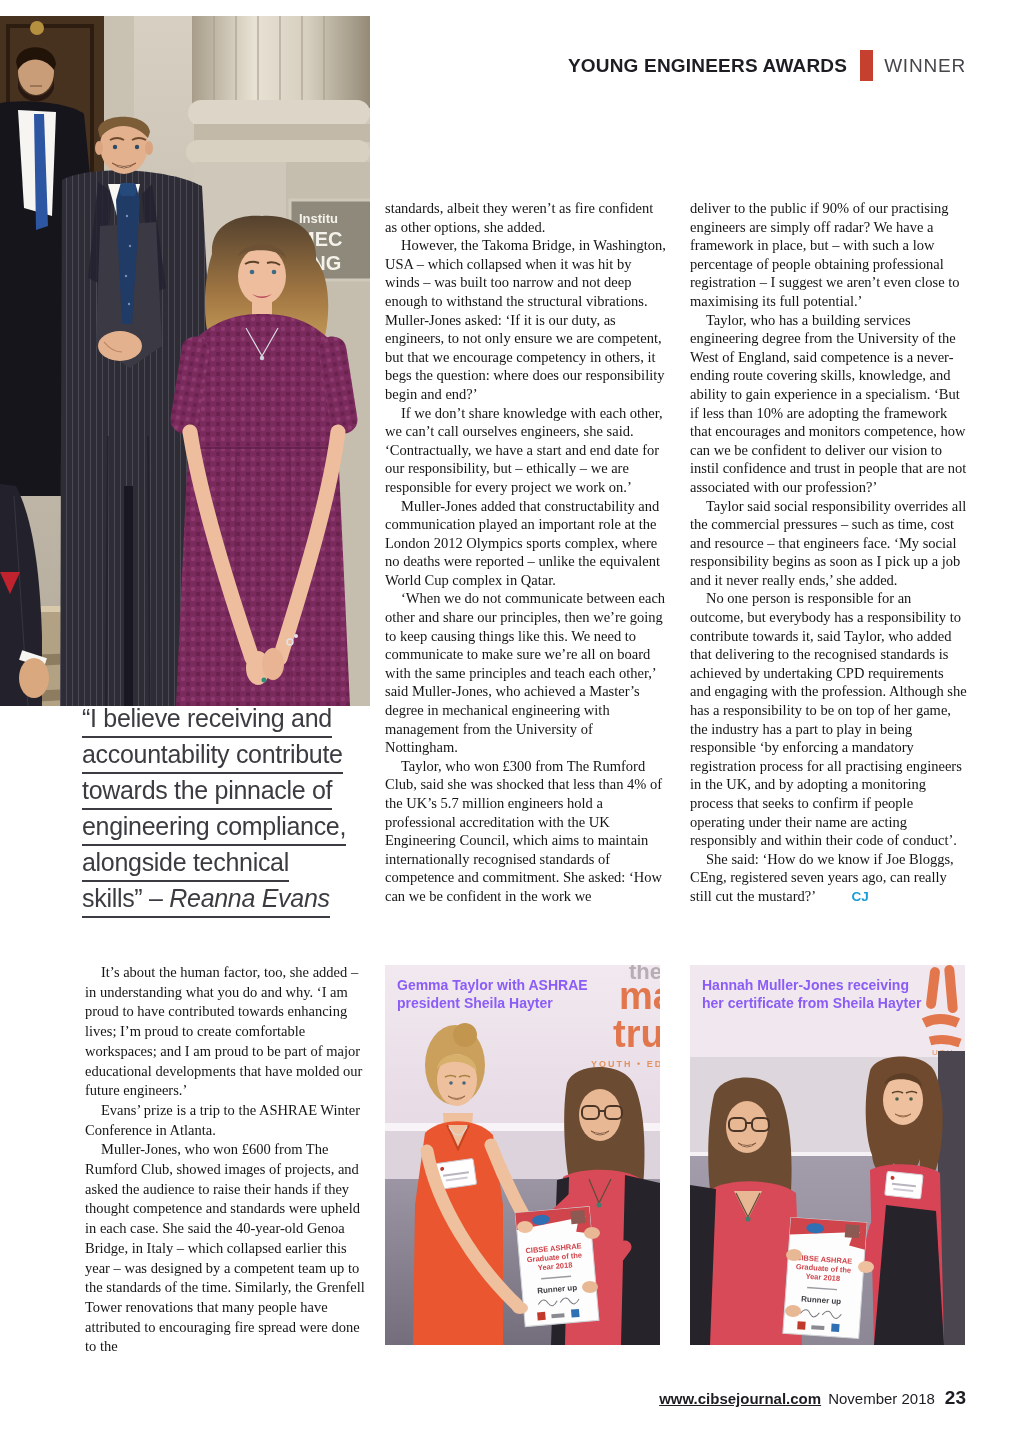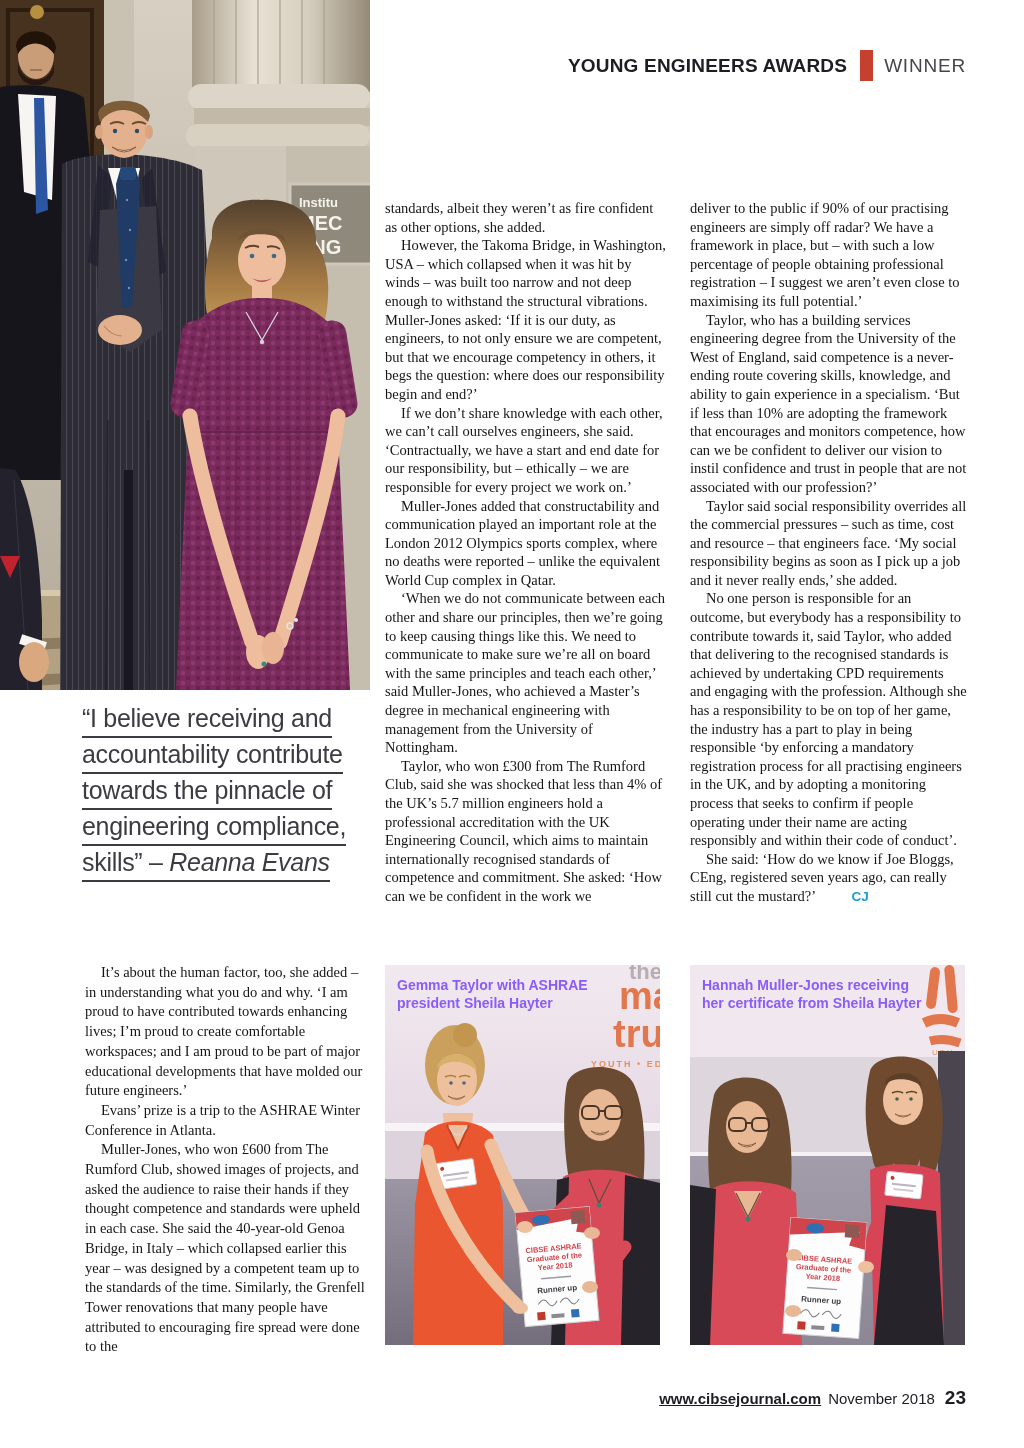--- a/index.html
+++ b/index.html
@@ -10,21 +10,21 @@
   
   .masthead{position:absolute;top:50px;right:58px;display:flex;align-items:center;
             font-family:"Liberation Sans",sans-serif;}
   .masthead .section{font-weight:bold;font-size:19px;color:#1d1d23;letter-spacing:.2px;}
   .masthead .bar{width:13px;height:31px;background:#c5402e;margin:0 11px 0 13px;}
   .masthead .winner{font-size:19px;color:#45454c;letter-spacing:.8px;}
 
   
   .photo{position:absolute;}
   .photo svg{display:block;}
-  .photo-main{left:0;top:0;width:370px;height:690px;}
+  .photo-main{left:0;top:16px;width:370px;height:690px;}
   .photo-bl{left:385px;top:965px;width:275px;height:380px;}
   .photo-br{left:690px;top:965px;width:275px;height:380px;}
 
   .caption{position:absolute;font-family:"Liberation Sans",sans-serif;font-weight:bold;
            font-size:14px;line-height:18px;color:#8b5cf6;}
   .cap-left{left:397px;top:976px;}
   .cap-right{left:702px;top:976px;}
 
   
   .quote{position:absolute;left:82px;top:704px;width:292px;
@@ -211,20 +211,21 @@
         <circle cx="264" cy="664" r="2.5" fill="#2f8f78"></circle>
       </g>
     </svg>
   </div>
 
   <div class="quote">
     <div class="qline"><span class="u">“I believe receiving and</span></div>
     <div class="qline"><span class="u">accountability contribute</span></div>
     <div class="qline"><span class="u">towards the pinnacle of</span></div>
     <div class="qline"><span class="u">engineering compliance,</span></div>
+    <div class="qline"><span class="u">alongside technical</span></div>
     <div class="qline"><span class="u"><span>skills” – </span><i>Reanna Evans</i></span></div>
   </div>
 
   <div class="col col1">
     <p class="ind">It’s about the human factor, too, she added – in understanding what you do and why. ‘I am proud to have contributed towards enhancing lives; I’m proud to create comfortable workspaces; and I am proud to be part of major educational developments that have molded our future engineers.’</p>
     <p class="ind">Evans’ prize is a trip to the ASHRAE Winter Conference in Atlanta.</p>
     <p class="ind">Muller-Jones, who won £600 from The Rumford Club, showed images of projects, and asked the audience to raise their hands if they thought competence and standards were upheld in each case. She said the 40-year-old Genoa Bridge, in Italy – which collapsed earlier this year – was designed by a competent team up to the standards of the time. Similarly, the Grenfell Tower renovations that many people have attributed to encouraging fire spread were done to the</p>
   </div>
 
   <div class="col col2">

